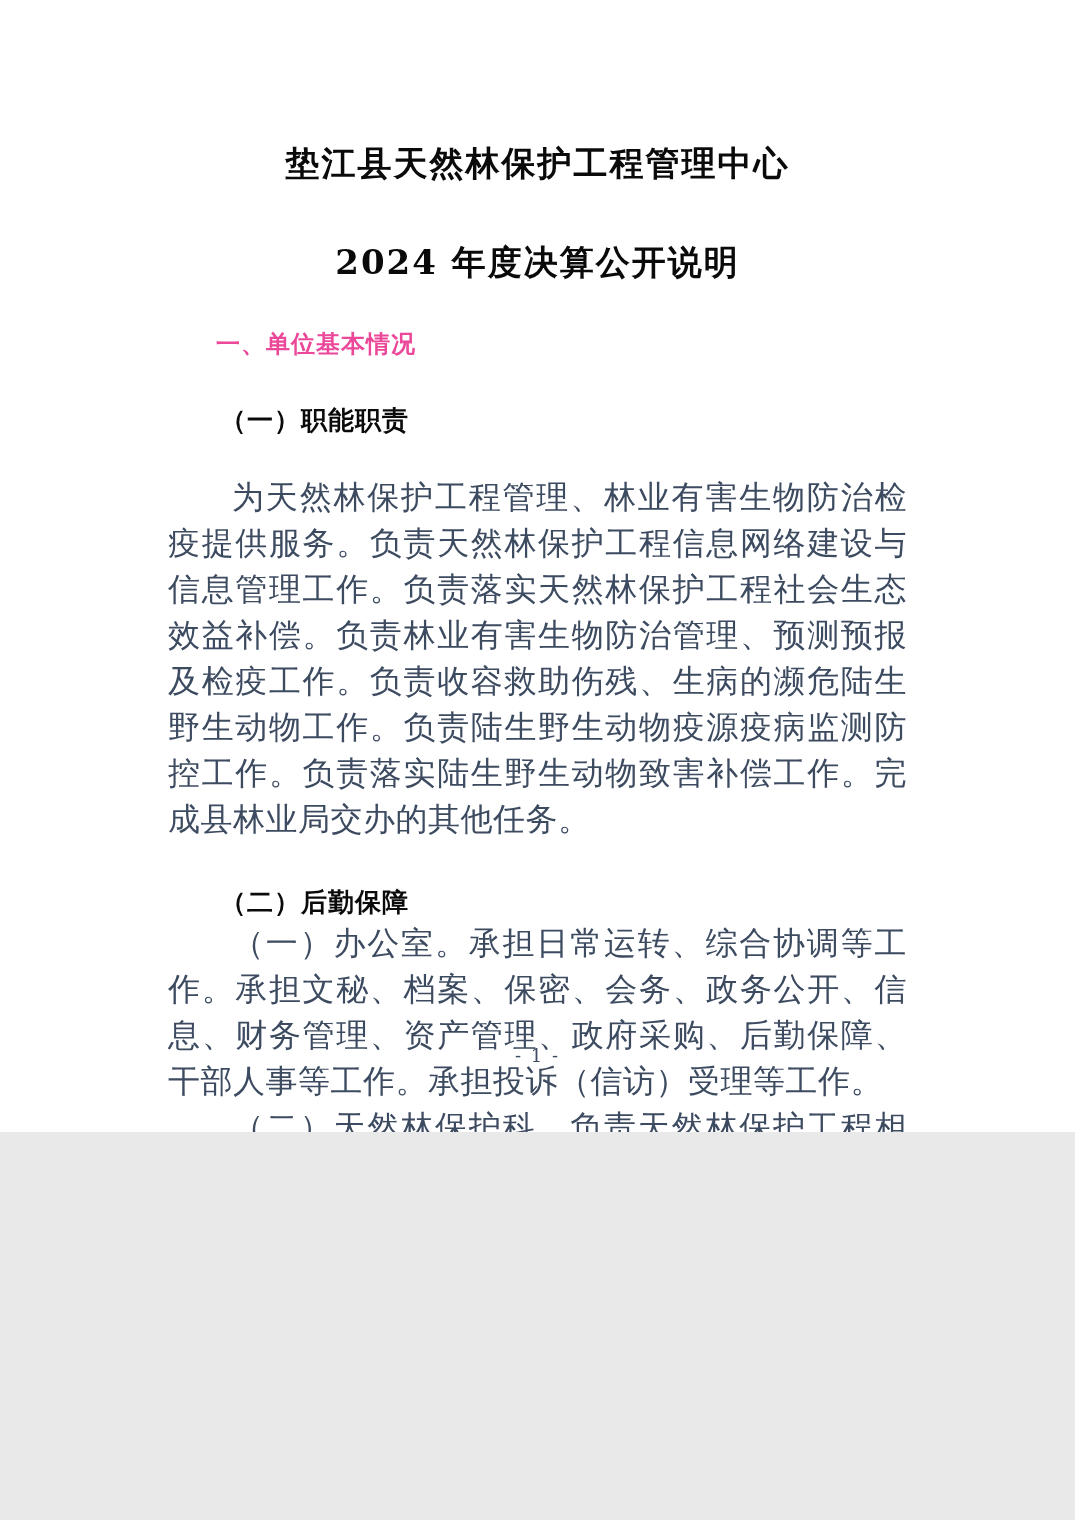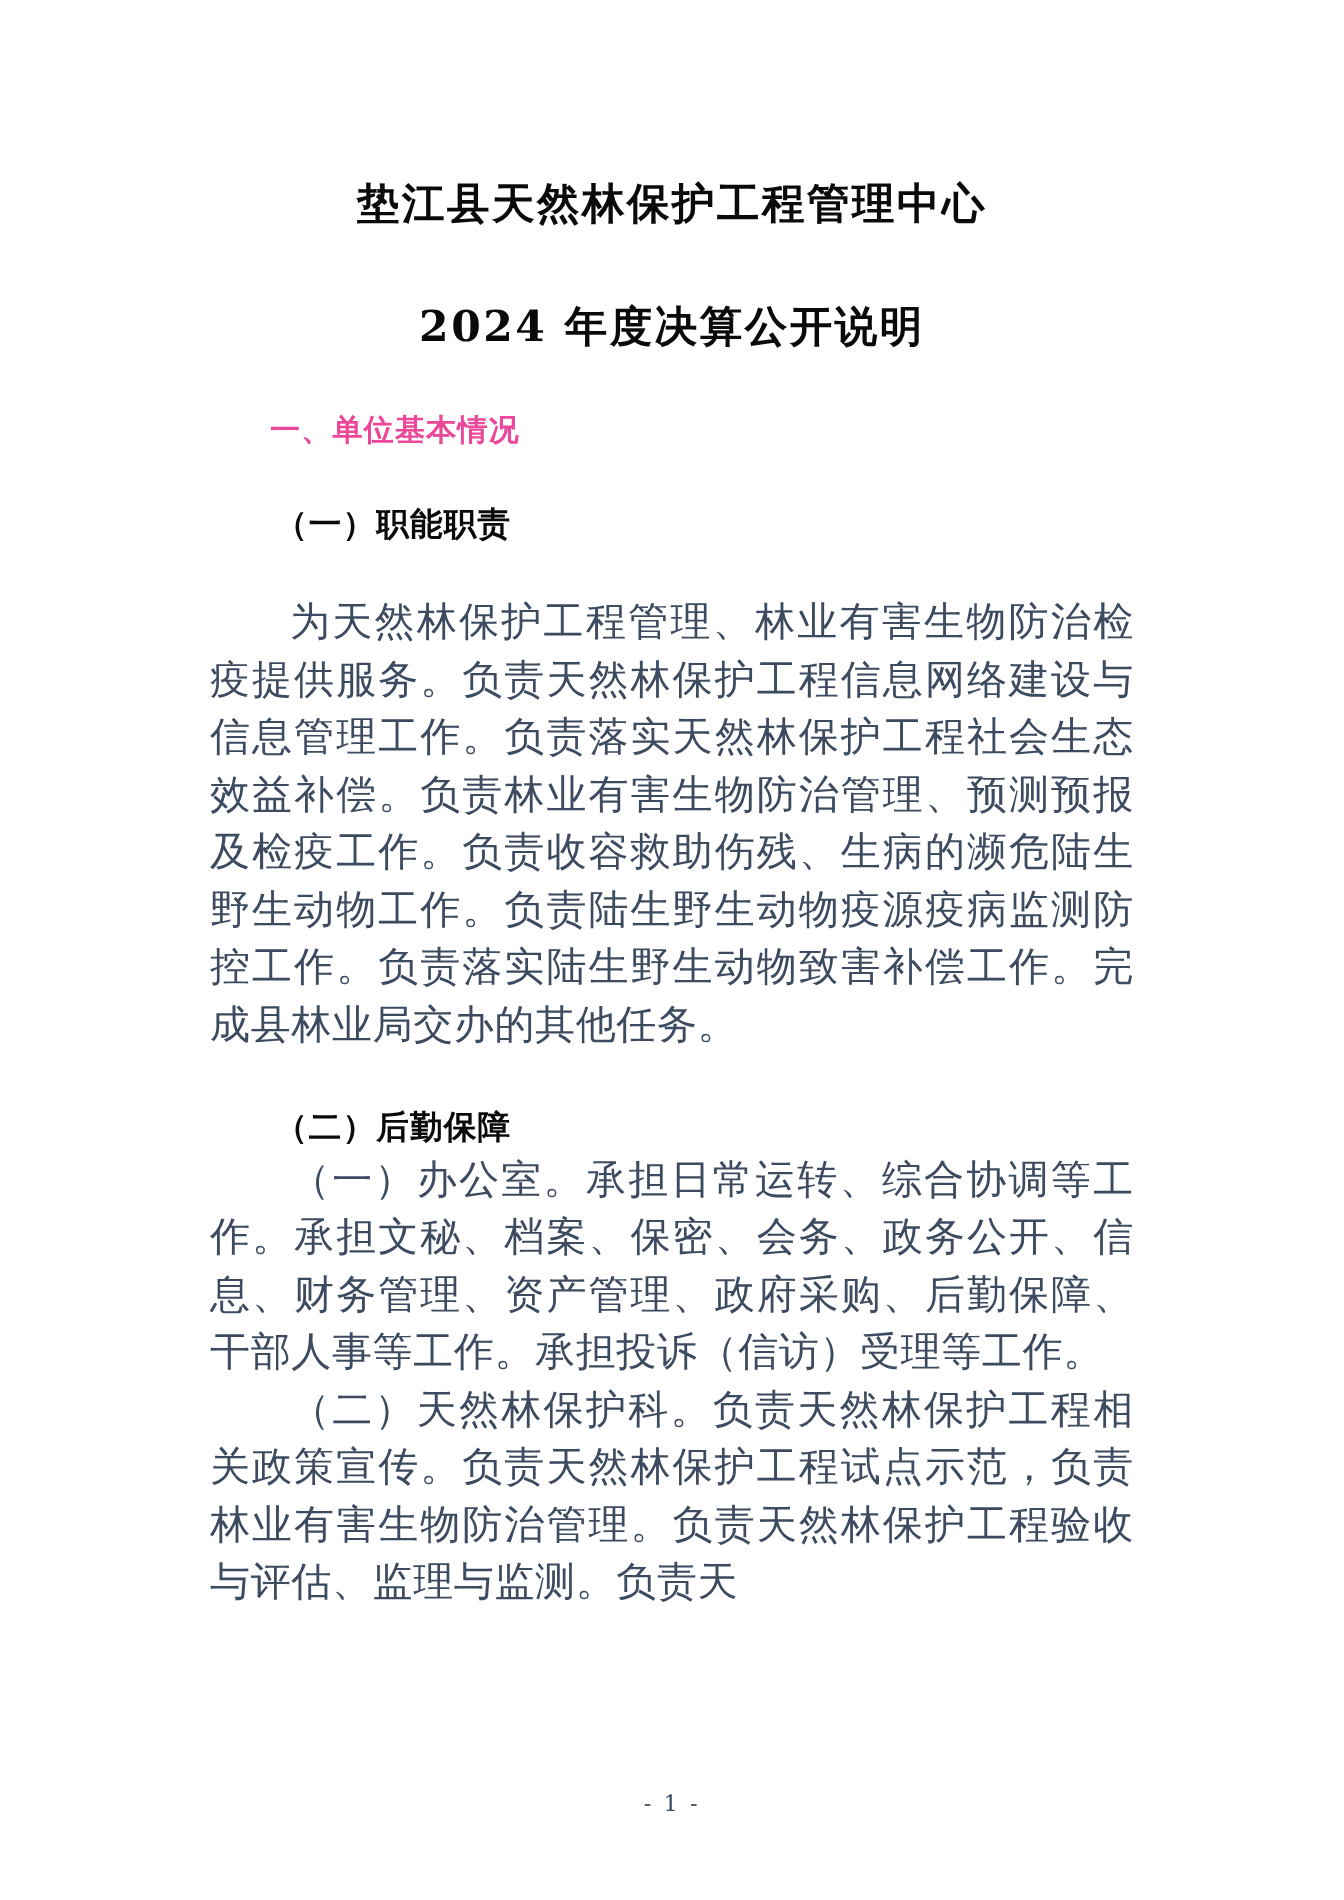--- a/index.html
+++ b/index.html
@@ -3,21 +3,21 @@
 <meta charset="utf-8">
 <style>
   html, body {
     margin: 0;
     padding: 0;
     background: #e9e9e9;
   }
   .page {
     position: relative;
     width: 1075px;
-    height: 1520px;
+    height: 1132px;
     margin: 0 auto;
     background: #ffffff;
     box-sizing: border-box;
     padding: 142px 168px 0 168px;
     overflow: hidden;
     font-family: "DejaVu Serif", "Liberation Serif", serif;
   }
   .doc-title {
     margin: 0;
     text-align: center;

